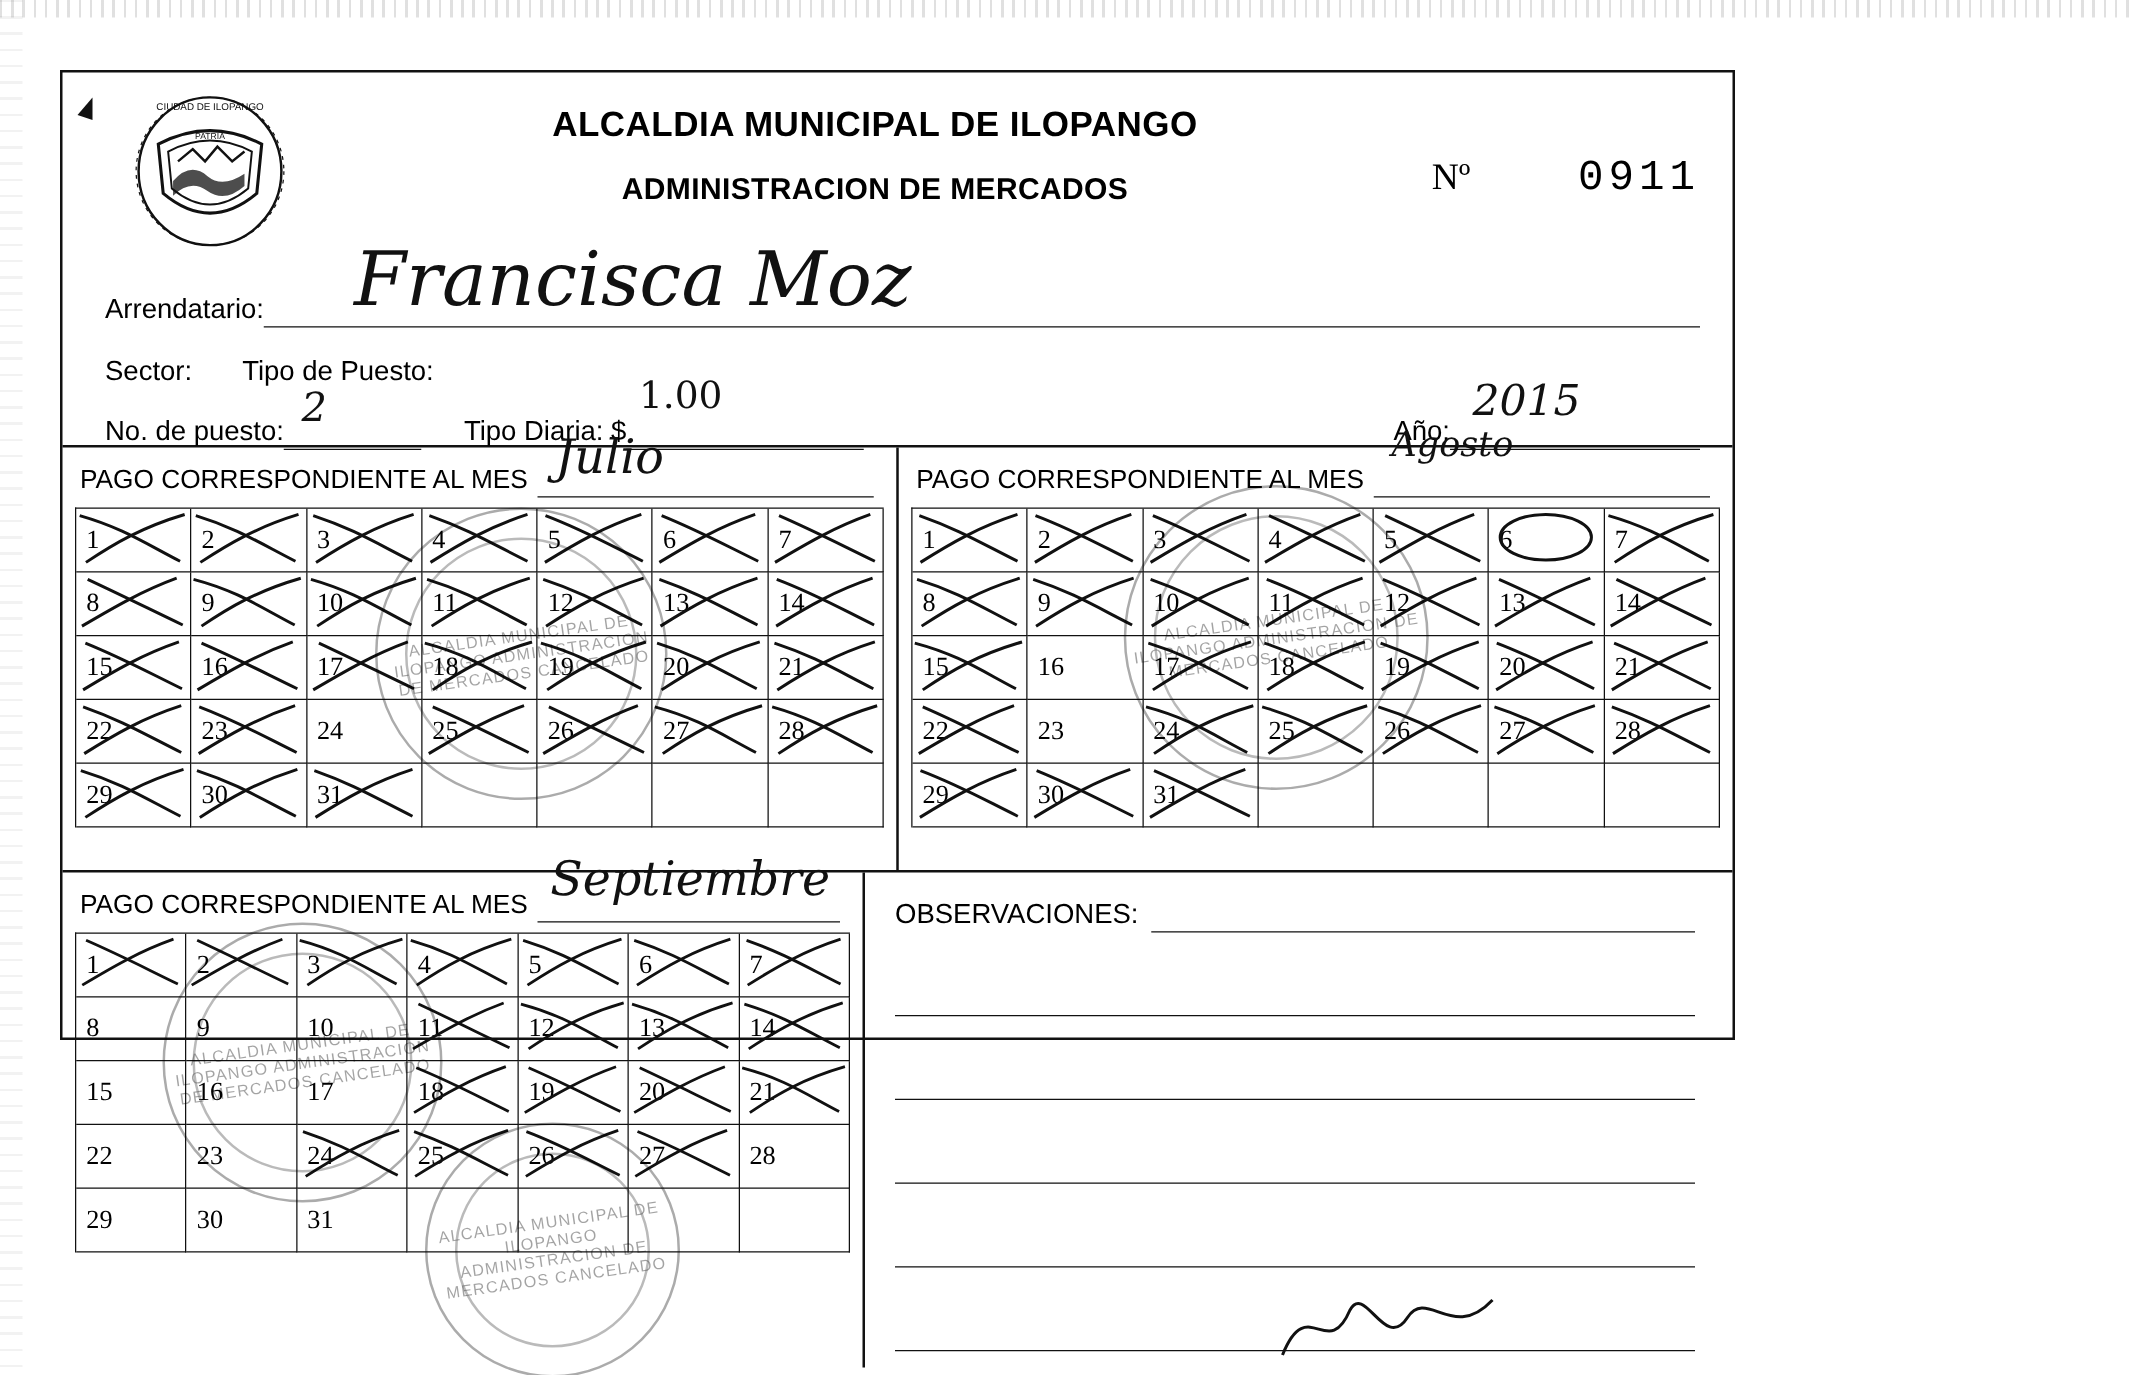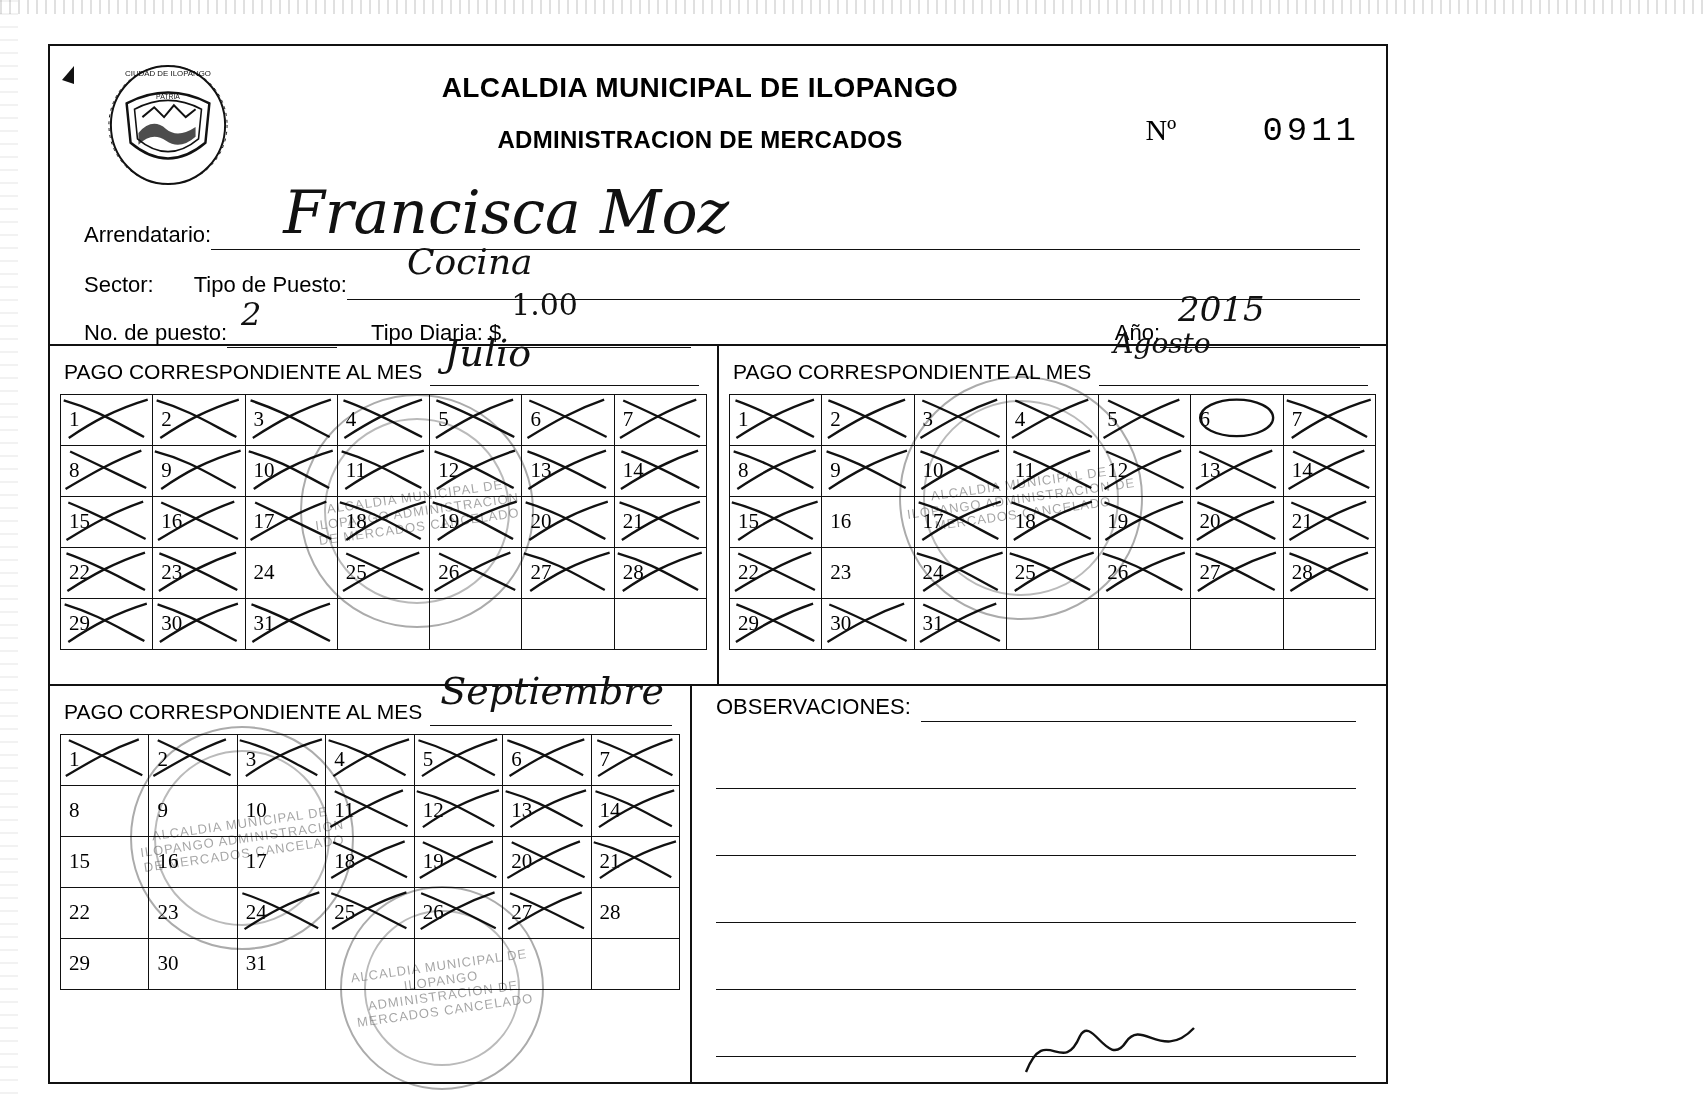--- a/index.html
+++ b/index.html
@@ -18,21 +18,21 @@
       repeating-linear-gradient(90deg,
         rgba(0,0,0,.22) 0 2px, rgba(0,0,0,0) 2px 9px);
     opacity:.55;
   }
   .scan-left{
     position:absolute;left:0;top:0;width:18px;height:1100px;
     background:repeating-linear-gradient(180deg, rgba(0,0,0,.10) 0 2px, rgba(0,0,0,0) 2px 13px);
     opacity:.5;
   }
   .form{
-    position:absolute;left:48px;top:44px;width:1340px;height:1040px;
+    position:absolute;left:48px;top:56px;width:1340px;height:776px;
     border:2px solid #111;
     box-sizing:border-box;
     background:#fff;
   }
   
   .header{
     position:relative;height:300px;border-bottom:2px solid #111;box-sizing:border-box;
   }
   .crest{
     position:absolute;left:52px;top:14px;width:132px;height:130px;
@@ -78,21 +78,21 @@
   }
   .cell span{
     position:absolute;left:8px;top:12px;font-size:21px;
     font-family:"Liberation Serif",serif;
   }
   .mark{
     position:absolute;inset:0;pointer-events:none;
   }
   
   .bottom{display:flex;height:396px;box-sizing:border-box;}
-  .obs{flex:1;position:relative;padding:8px 30px 0 24px;box-sizing:border-box;}
+  .obs{flex:1;position:relative;padding:20px 30px 0 24px;box-sizing:border-box;}
   .obshead{display:flex;align-items:flex-end;}
   .obshead .lbl{font-size:22px;}
   .obsline{border-bottom:1.6px solid #111;flex:1;height:26px;margin-left:10px;}
   .obsrow{border-bottom:1.6px solid #111;height:52px;margin-top:14px;}
   
   .stamp{
     position:absolute;border-radius:50%;
     border:2.5px solid rgba(0,0,0,.55);
     opacity:.6;
   }
@@ -144,23 +144,20 @@
     <div class="fieldrow r1">
       <span class="lbl">Arrendatario:</span>
       <span class="line">
         <span class="hw" style="left:28px;top:-46px;font-size:60px;margin-left:44px;">Francisca Moz</span>
       </span>
     </div>
 
     <div class="fieldrow r2">
       <span class="lbl">Sector:</span>
       <span class="lbl" style="margin-left:40px">Tipo de Puesto:</span>
-      <span class="line">
-        <span class="hw" style="left:60px;top:-32px;font-size:36px;">Cocina</span>
-      </span>
     </div>
 
     <div class="fieldrow r3">
       <span class="lbl">No. de puesto:</span>
       <span class="line" style="max-width:110px">
         <span class="hw" style="left:14px;top:-26px;font-size:32px;">2</span>
       </span>
       <span class="lbl" style="margin-left:34px">Tipo Diaria: $</span>
       <span class="line" style="max-width:190px">
         <span class="hw" style="left:10px;top:-34px;font-size:30px;font-style:normal;">1.00</span>

